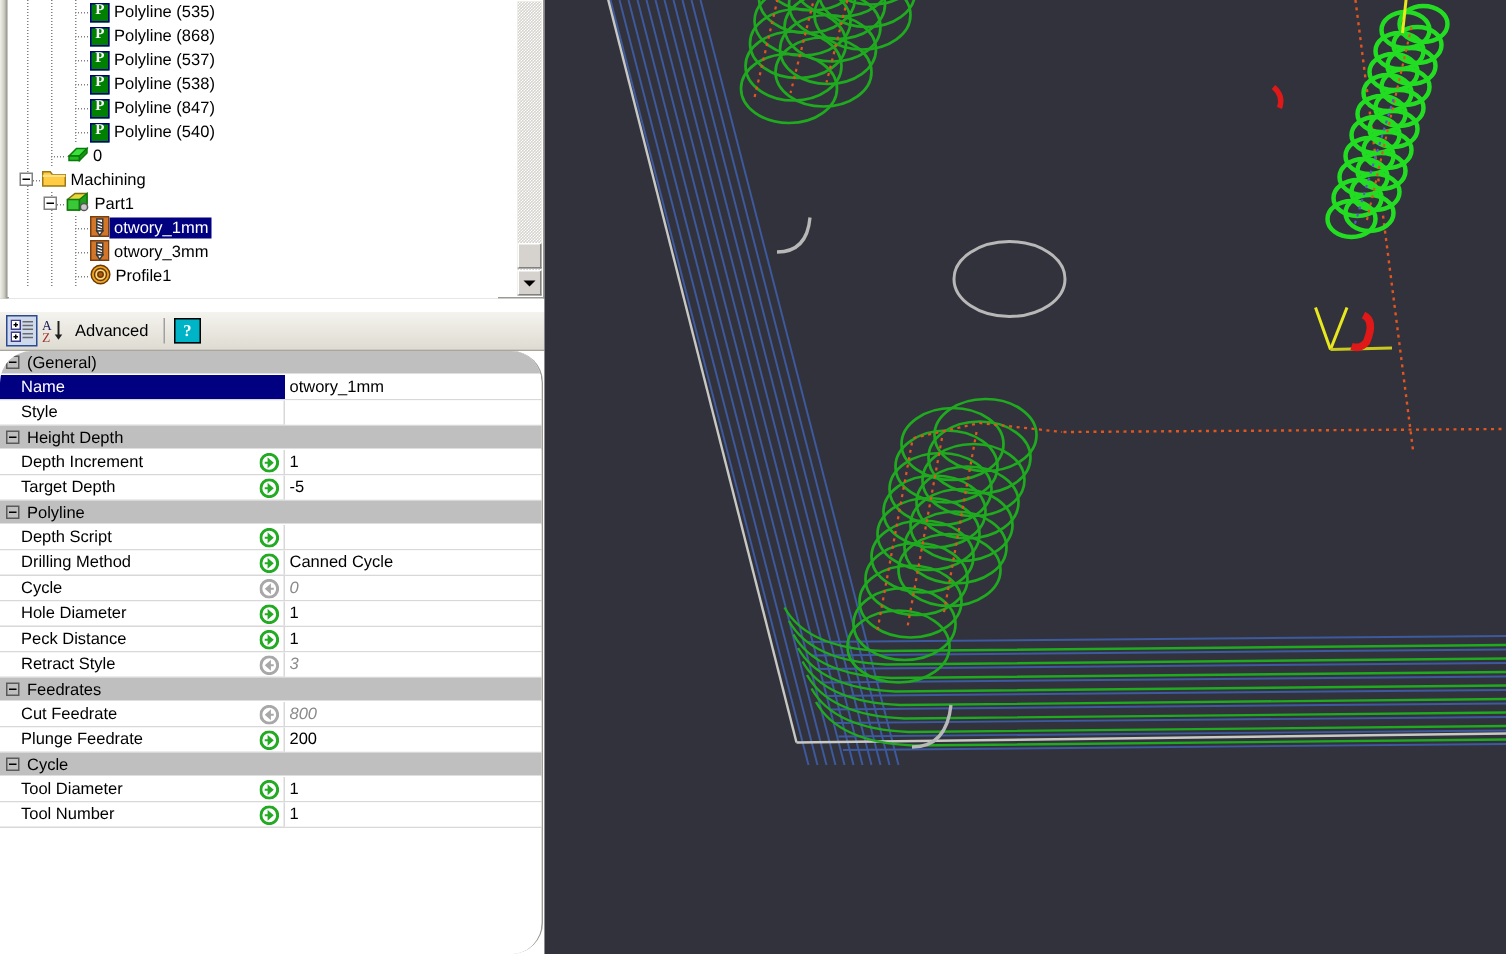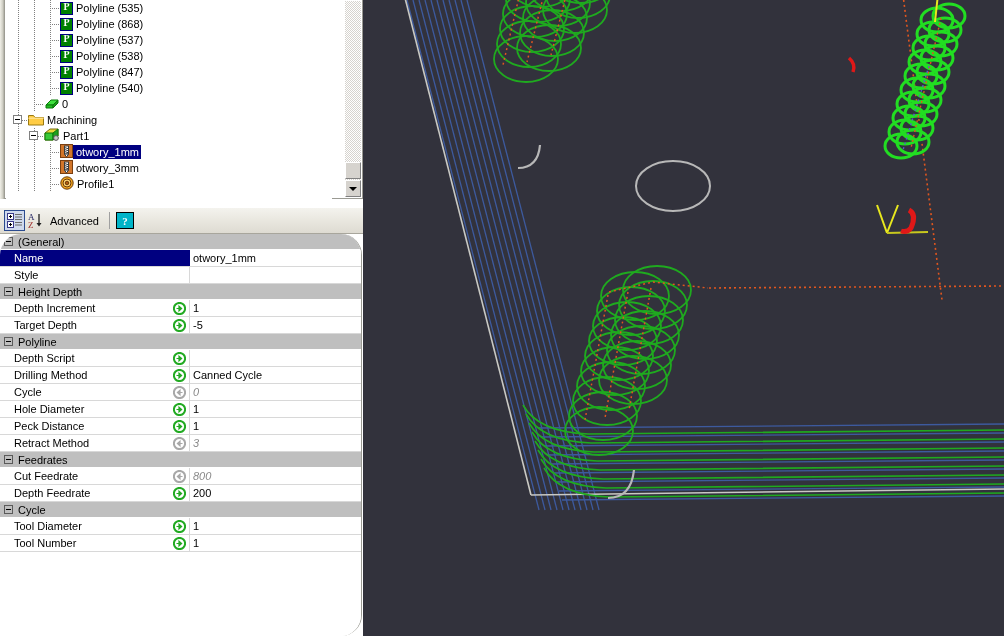--- a/index.html
+++ b/index.html
@@ -562,21 +562,21 @@
                 <circle cx="6.5" cy="6.5" r="5.6" fill="none" stroke="#22aa22" stroke-width="2"></circle>
                 <path d="M3.5 6.5 L8 6.5 M6 4.2 L8.6 6.5 L6 8.8 Z" fill="#22aa22" stroke="#22aa22" stroke-width="1.2"></path>
               </svg></span>
           </div>
           <div class="prop-value">
             <span>1</span>
           </div>
         </div>
         <div class="prop-row">
           <div class="prop-name">
-            <span>Retract Method</span>
+            <span>Retract Style</span>
             <span class="marker"><svg width="13" height="13" viewBox="0 0 13 13">
                 <circle cx="6.5" cy="6.5" r="5.6" fill="none" stroke="#a8a8a8" stroke-width="2"></circle>
                 <path d="M9.5 6.5 L5 6.5 M7 4.2 L4.4 6.5 L7 8.8 Z" fill="#a8a8a8" stroke="#a8a8a8" stroke-width="1.2"></path>
               </svg></span>
           </div>
           <div class="prop-value inherited">
             <span>3</span>
           </div>
         </div>
         <div class="cat-row">
@@ -590,21 +590,21 @@
                 <circle cx="6.5" cy="6.5" r="5.6" fill="none" stroke="#a8a8a8" stroke-width="2"></circle>
                 <path d="M9.5 6.5 L5 6.5 M7 4.2 L4.4 6.5 L7 8.8 Z" fill="#a8a8a8" stroke="#a8a8a8" stroke-width="1.2"></path>
               </svg></span>
           </div>
           <div class="prop-value inherited">
             <span>800</span>
           </div>
         </div>
         <div class="prop-row">
           <div class="prop-name">
-            <span>Depth Feedrate</span>
+            <span>Plunge Feedrate</span>
             <span class="marker"><svg width="13" height="13" viewBox="0 0 13 13">
                 <circle cx="6.5" cy="6.5" r="5.6" fill="none" stroke="#22aa22" stroke-width="2"></circle>
                 <path d="M3.5 6.5 L8 6.5 M6 4.2 L8.6 6.5 L6 8.8 Z" fill="#22aa22" stroke="#22aa22" stroke-width="1.2"></path>
               </svg></span>
           </div>
           <div class="prop-value">
             <span>200</span>
           </div>
         </div>
         <div class="cat-row">

